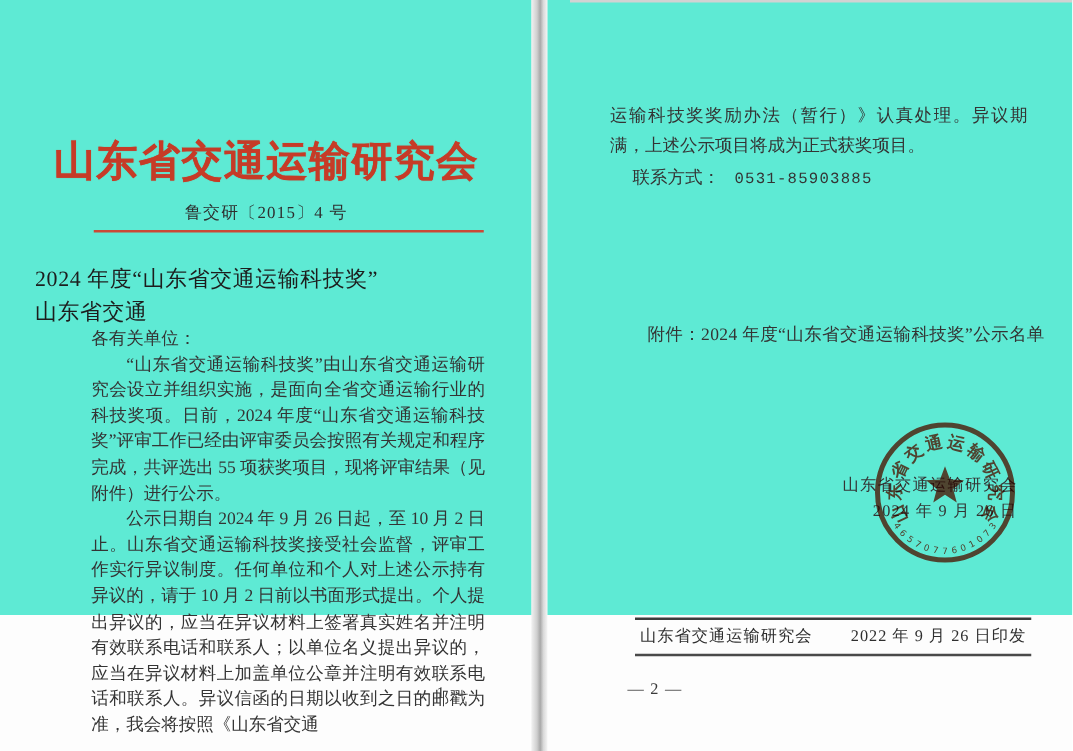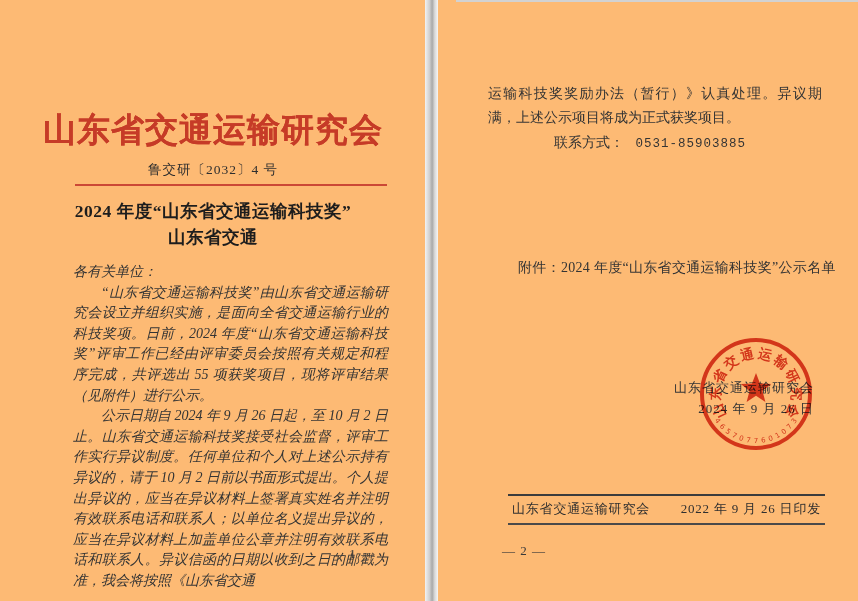--- a/index.html
+++ b/index.html
@@ -1,21 +1,21 @@
 <!DOCTYPE html>
 <html><head>
 <meta charset="utf-8">
 <style>
   html,body { margin:0; padding:0; background:#ffffff; }
   .canvas {
     position:relative; width:858px; height:601px; overflow:hidden;
     background:#fdfdfd; color:#383838;
     font-family:"Liberation Serif","DejaVu Serif",serif;
   }
-  .page { position:absolute; top:0; height:601px; background:#fdba74; }
+  .page { position:absolute; top:0; height:492px; background:#5eead4; }
   .page-1 { left:0; width:426px; }
   .page-2 { left:438px; width:420px; }
   .scan-divider {
     position:absolute; left:425px; top:0; width:13px; height:601px;
     background:linear-gradient(90deg,#f2f2f2 0%,#cfcfcf 35%,#a8a8a8 55%,#d9d9d9 75%,#f5f5f5 100%);
   }
   .page2-top-edge {
     position:absolute; left:18px; right:0; top:0; height:2px; background:#d2d2d2;
   }
 
@@ -27,44 +27,44 @@
   }
   .doc-number {
     position:absolute; top:161px; left:0; right:0; text-align:center;
     font-size:13.5px; color:#2e2e2e; letter-spacing:1px;
   }
   .red-rule {
     position:absolute; top:184px; left:75px; width:312px; height:2px;
     background:#cb4836;
   }
   .doc-title {
-    position:absolute; top:198px; left:16px; right:16px; margin:0;
-    text-align:center; font-size:17.5px; line-height:26px; font-weight:bold;
+    position:absolute; top:198px; left:16px; right:16px; margin:12px;
+    font-size:17.5px; line-height:26px; font-weight:normal;
     color:#1d1d1d; letter-spacing:.5px;
   }
   .body-text {
     position:absolute; top:262px; left:73px; width:315px;
     font-size:14px; line-height:20.6px; text-align:justify; color:#343434;
   }
-  .body-text p { margin:0; text-indent:2em;font-style:italic; }
+  .body-text p { margin:0; text-indent:2em; }
   .body-text p.no-indent { text-indent:0; }
   .page-num { position:absolute; font-size:13px; color:#3a3a3a; letter-spacing:1px; }
   .page-num-1 { top:546px; left:331px; }
   .page-num-2 { top:543px; left:64px; }
 
   
   .cont-par {
     position:absolute; top:82px; left:50px; width:334px; margin:0;
     font-size:14px; line-height:23.5px; text-align:justify; color:#343434;
   }
   .contact-block {
     position:absolute; top:131px; left:68px; font-size:14px; line-height:23.8px;
     color:#343434;
   }
-  .contact-row { white-space:nowrap;margin-left:48px; }
+  .contact-row { white-space:nowrap; }
   .contact-value { margin-left:8px; letter-spacing:1px; }
   .contact-value.mono { font-family:"Liberation Mono","DejaVu Sans Mono",monospace; font-size:12.5px; }
   .attachment-line {
     position:absolute; top:259px; left:80px; font-size:14px; color:#343434;
     letter-spacing:.3px; white-space:nowrap;text-align:right;
   }
   .signature-block {
     position:absolute; top:378px; right:44px; text-align:right;
     font-size:13px; line-height:20.5px; color:#343434; letter-spacing:1px;
   }
@@ -82,21 +82,21 @@
     padding:4px 4px 5px 4px; font-size:13px; color:#2f2f2f; letter-spacing:.8px;
   }
 </style>
 </head>
 <body>
 
 <div class="canvas">
 
   <div class="page page-1">
     <h1 class="letterhead">山东省交通运输研究会</h1>
-    <div class="doc-number">鲁交研〔2032〕4 号</div>
+    <div class="doc-number">鲁交研〔2015〕4 号</div>
     <div class="red-rule"></div>
     <h2 class="doc-title">
       <span>2024 年度“山东省交通运输科技奖”</span><br>
       <span>山东省交通</span>
     </h2>
     <div class="body-text">
       <p class="no-indent">各有关单位：</p>
       <p>“山东省交通运输科技奖”由山东省交通运输研究会设立并组织实施，是面向全省交通运输行业的科技奖项。日前，2024 年度“山东省交通运输科技奖”评审工作已经由评审委员会按照有关规定和程序完成，共评选出 55 项获奖项目，现将评审结果（见附件）进行公示。</p>
       <p>公示日期自 2024 年 9 月 26 日起，至 10 月 2 日止。山东省交通运输科技奖接受社会监督，评审工作实行异议制度。任何单位和个人对上述公示持有异议的，请于 10 月 2 日前以书面形式提出。个人提出异议的，应当在异议材料上签署真实姓名并注明有效联系电话和联系人；以单位名义提出异议的，应当在异议材料上加盖单位公章并注明有效联系电话和联系人。异议信函的日期以收到之日的邮戳为准，我会将按照《山东省交通</p>
     </div>

